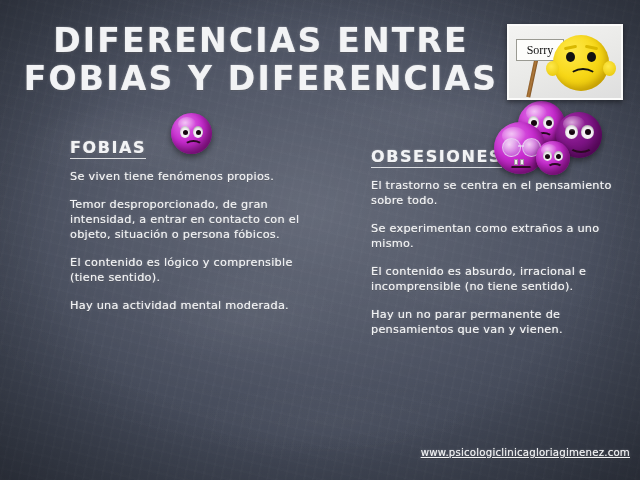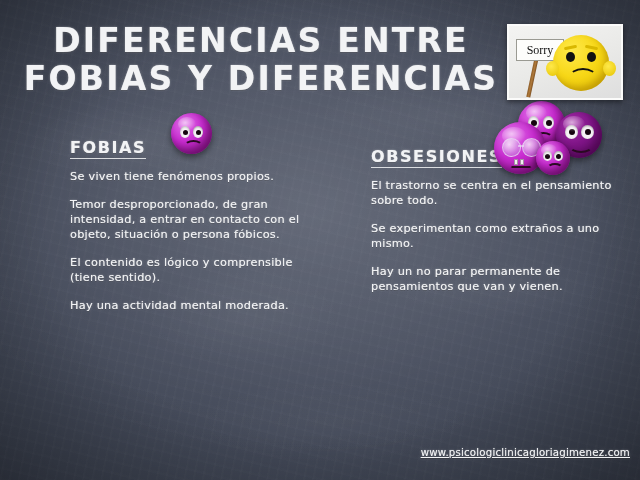--- a/index.html
+++ b/index.html
@@ -293,19 +293,20 @@
     <p class="para">Se viven tiene fenómenos propios.</p>
     <p class="para">Temor desproporcionado, de gran intensidad, a entrar en contacto con el objeto, situación o persona fóbicos.</p>
     <p class="para">El contenido es lógico y comprensible (tiene sentido).</p>
     <p class="para">Hay una actividad mental moderada.</p>
   </div>
 
   <div id="col-right" class="col chalk">
     <div class="col-head">OBSESIONES</div>
     <p class="para">El trastorno se centra en el pensamiento sobre todo.</p>
     <p class="para">Se experimentan como extraños a uno mismo.</p>
+    <p class="para">El contenido es absurdo, irracional e incomprensible (no tiene sentido).</p>
     <p class="para">Hay un no parar permanente de pensamientos que van y vienen.</p>
   </div>
 
   <div id="footer" class="chalk">www.psicologiclinicagloriagimenez.com</div>
 
   <div class="tex vig"></div>
 </div>
 
 </body></html>

